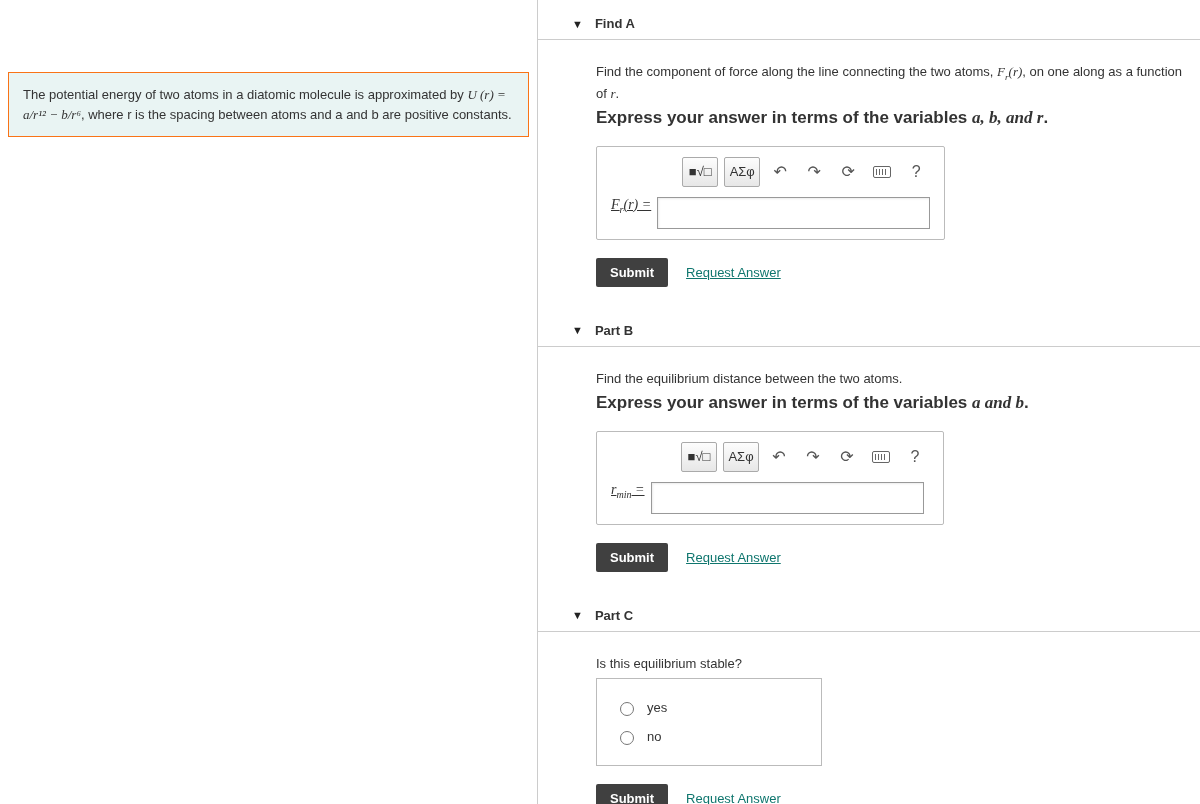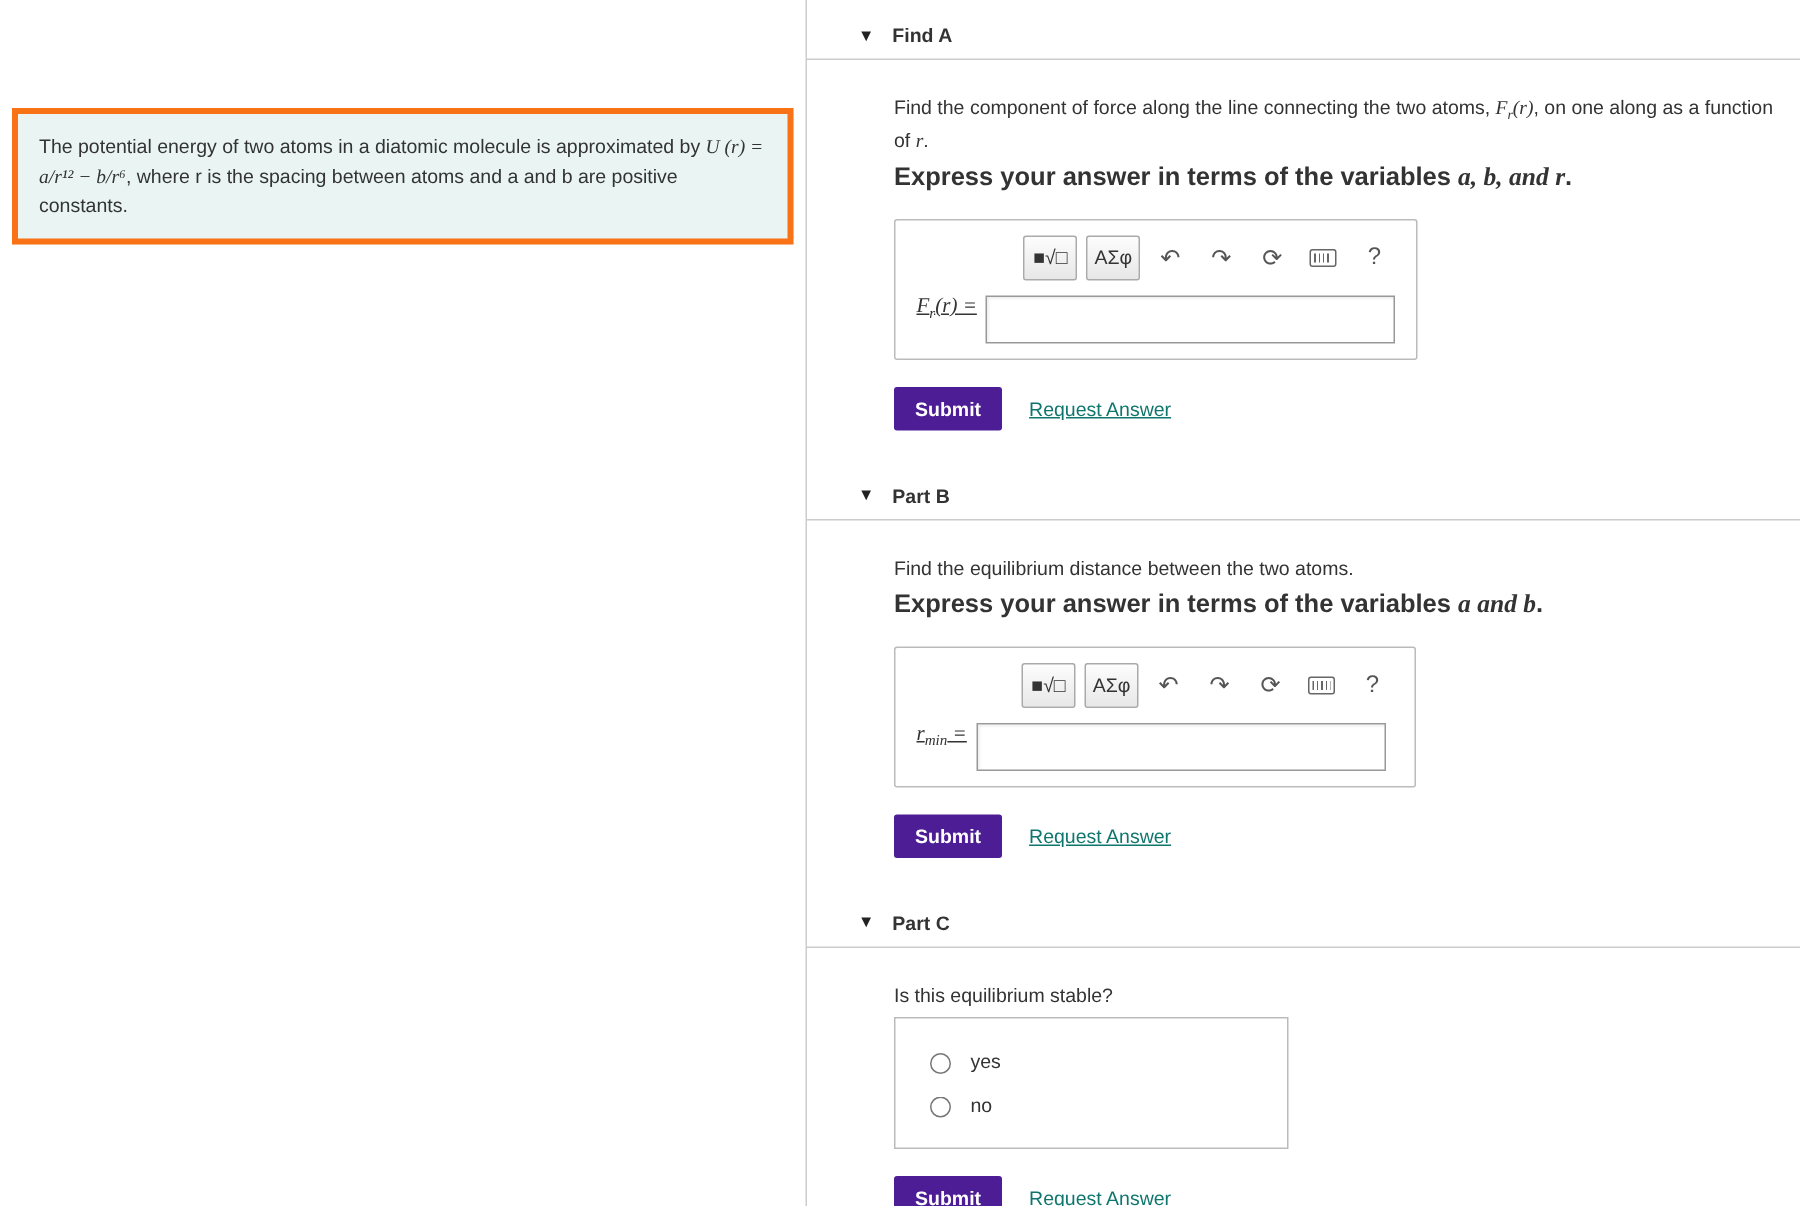--- a/index.html
+++ b/index.html
@@ -15,21 +15,21 @@
     width: 1200px;
   }
   .left-col {
     width: 538px;
     padding: 72px 8px 8px 8px;
     border-right: 1px solid #ccc;
     min-height: 804px;
   }
   .problem-statement {
     background: #e9f4f3;
-    border: 4px solid #f97316;
+    border: 1px solid #f97316;
     padding: 12px 14px;
     font-size: 13px;
     line-height: 1.5;
     color: #333;
   }
   .problem-statement .math-i { font-style: italic; font-family: 'Times New Roman', serif; }
   .right-col {
     flex: 1;
     padding: 10px 0 0 0;
   }
@@ -124,40 +124,40 @@
     padding: 4px 6px;
     font-size: 13px;
     box-shadow: inset 1px 1px 2px rgba(0,0,0,0.08);
   }
   .button-row {
     display: flex;
     align-items: center;
     gap: 18px;
   }
   .submit-btn {
-    background: #4c1d95;
+    background: #404040;
     color: #fff;
     border: none;
     padding: 7px 14px;
     font-size: 13px;
     font-weight: bold;
     border-radius: 2px;
     cursor: pointer;
   }
   .request-link {
     color: #0f766e;
     text-decoration: underline;
     font-size: 13px;
     cursor: pointer;
   }
   .radio-box {
     border: 1px solid #bbb;
     display: inline-block;
     padding: 14px 18px;
-    width: 263px;
+    width: 226px;
     margin-bottom: 18px;
   }
   .radio-opt {
     display: flex;
     align-items: center;
     gap: 10px;
     padding: 6px 0;
     font-size: 13px;
   }
   .radio-opt input { width: 14px; height: 14px; }

